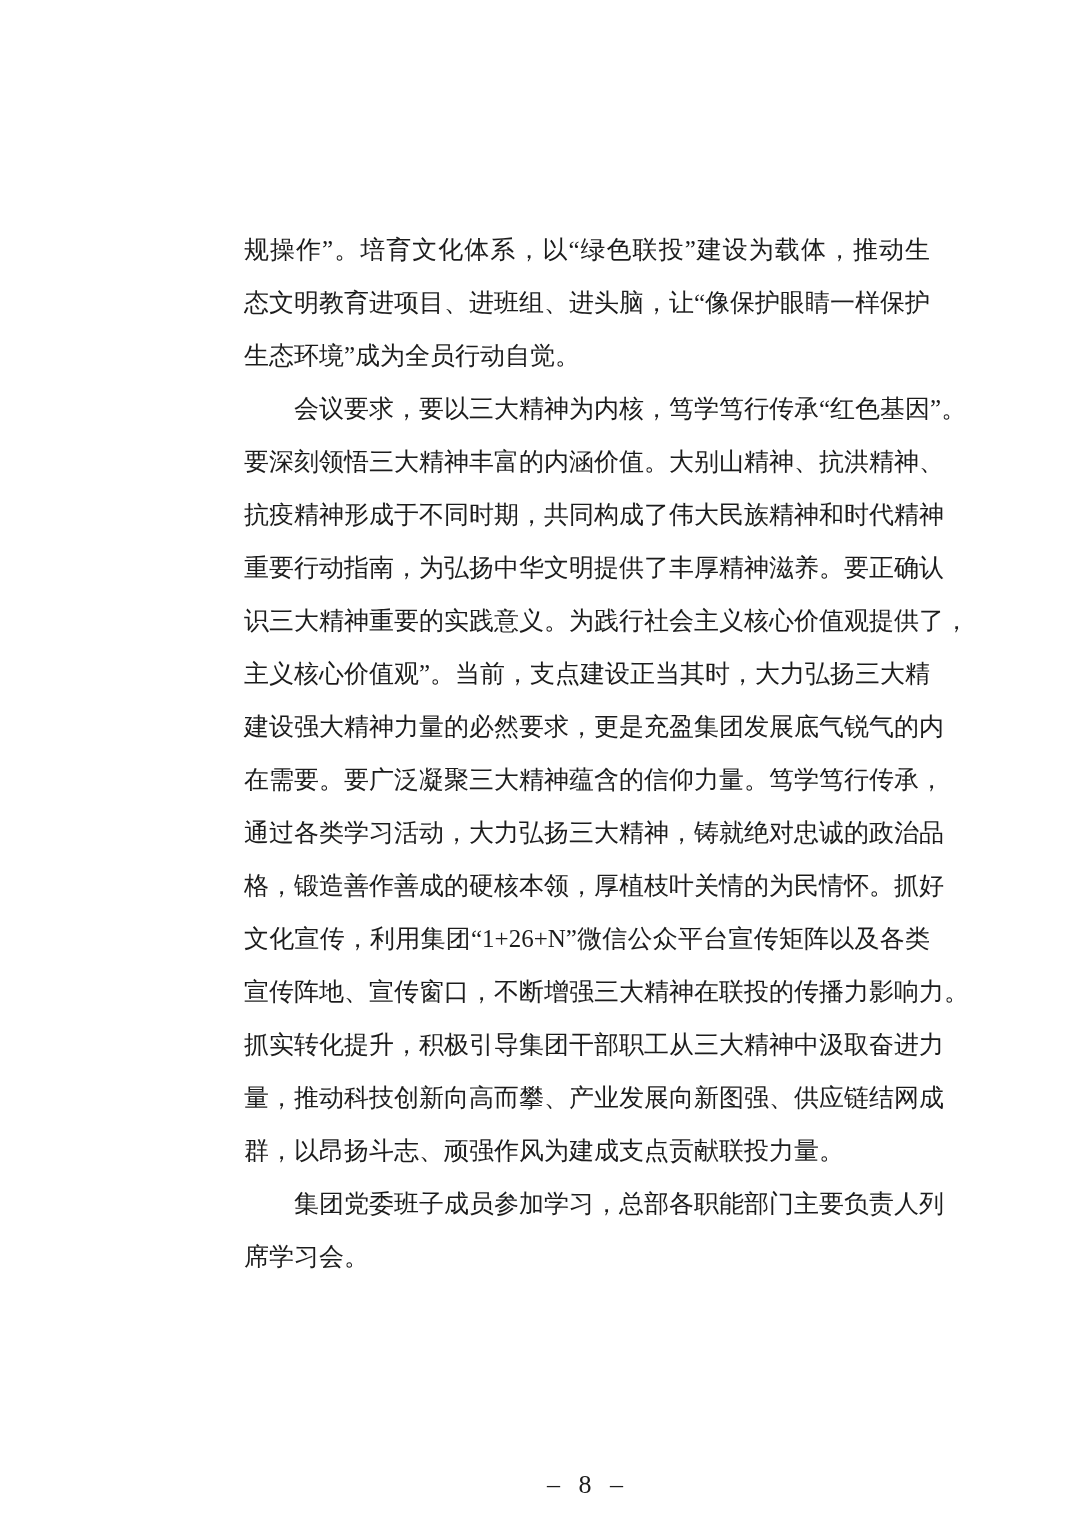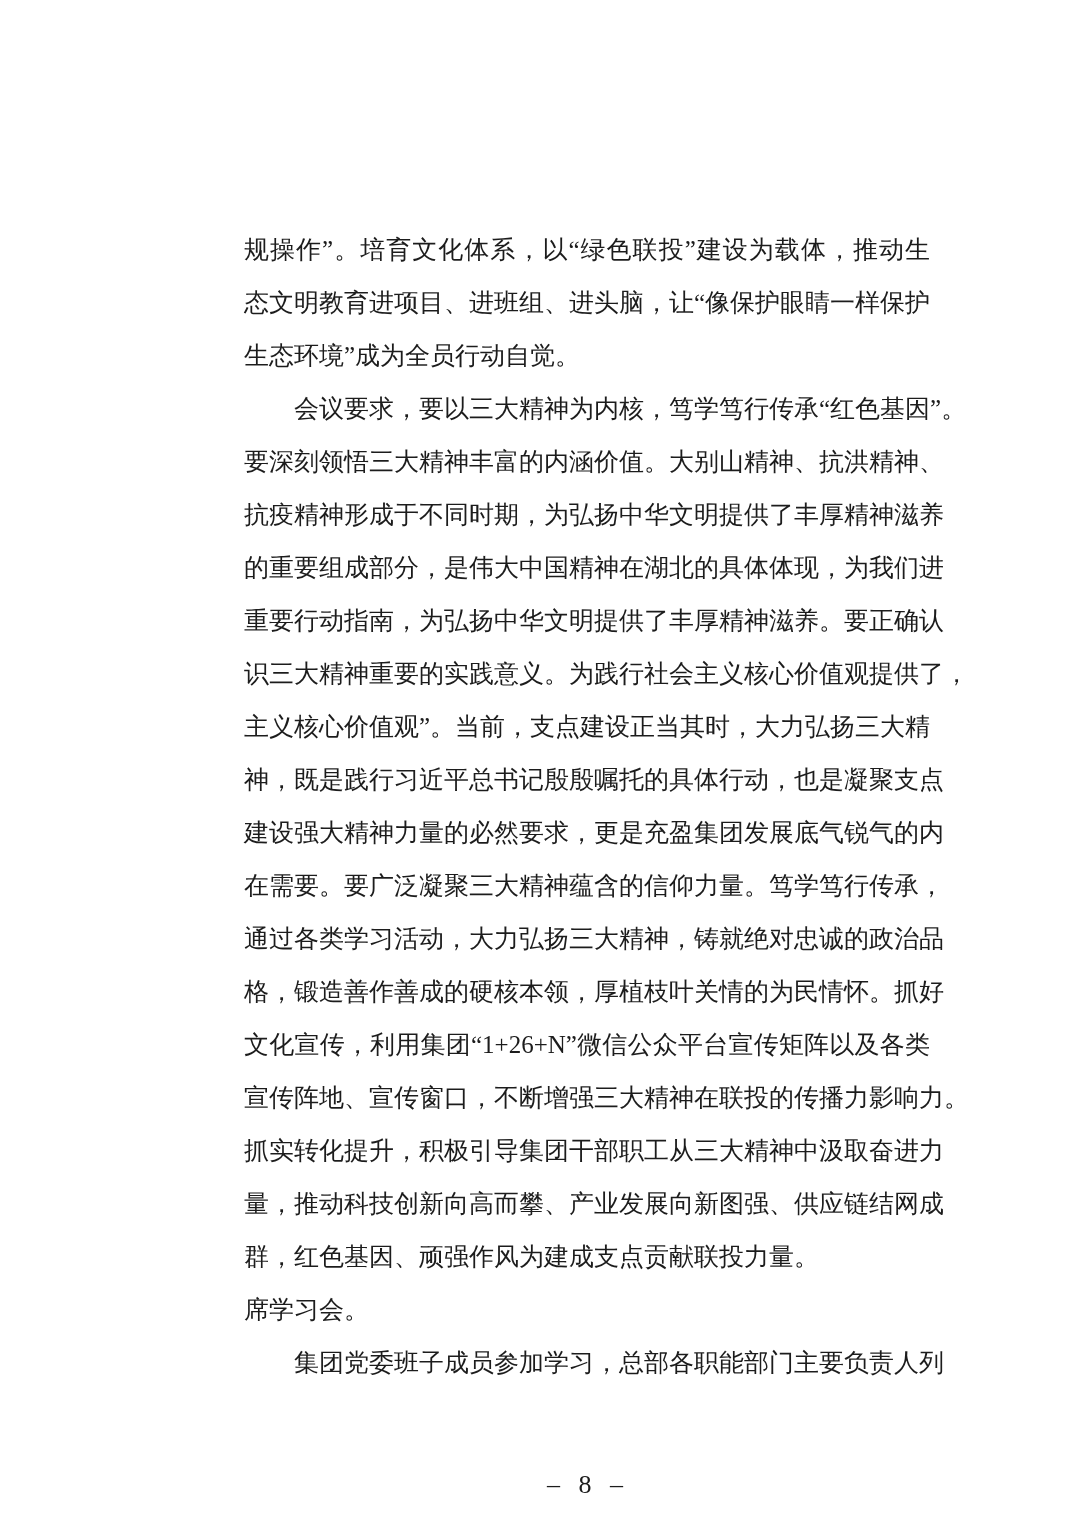--- a/index.html
+++ b/index.html
@@ -54,33 +54,31 @@
 </head>
 <body>
 
 <div class="page">
   <div class="text-block">
     <div class="line">规操作”。培育文化体系，以“绿色联投”建设为载体，推动生</div>
     <div class="line">态文明教育进项目、进班组、进头脑，让“像保护眼睛一样保护</div>
     <div class="line end">生态环境”成为全员行动自觉。</div>
     <div class="line indent">会议要求，要以三大精神为内核，笃学笃行传承“红色基因”。</div>
     <div class="line">要深刻领悟三大精神丰富的内涵价值。大别山精神、抗洪精神、</div>
-    <div class="line">抗疫精神形成于不同时期，为弘扬中华文明提供了丰厚精神滋养</div>
-    <div class="line">的重要组成部分，是伟大中国精神在湖北的具体体现，为我们进</div>
+    <div class="line">抗疫精神形成于不同时期，共同构成了伟大民族精神和时代精神</div>
     <div class="line">重要行动指南，为弘扬中华文明提供了丰厚精神滋养。要正确认</div>
     <div class="line">识三大精神重要的实践意义。为践行社会主义核心价值观提供了，</div>
     <div class="line">主义核心价值观”。当前，支点建设正当其时，大力弘扬三大精</div>
-    <div class="line">神，既是践行习近平总书记殷殷嘱托的具体行动，也是凝聚支点</div>
     <div class="line">建设强大精神力量的必然要求，更是充盈集团发展底气锐气的内</div>
     <div class="line">在需要。要广泛凝聚三大精神蕴含的信仰力量。笃学笃行传承，</div>
     <div class="line">通过各类学习活动，大力弘扬三大精神，铸就绝对忠诚的政治品</div>
     <div class="line">格，锻造善作善成的硬核本领，厚植枝叶关情的为民情怀。抓好</div>
     <div class="line">文化宣传，利用集团“1+26+N”微信公众平台宣传矩阵以及各类</div>
     <div class="line">宣传阵地、宣传窗口，不断增强三大精神在联投的传播力影响力。</div>
     <div class="line">抓实转化提升，积极引导集团干部职工从三大精神中汲取奋进力</div>
     <div class="line">量，推动科技创新向高而攀、产业发展向新图强、供应链结网成</div>
-    <div class="line end">群，红色基因、顽强作风为建成支点贡献联投力量。</div>
+    <div class="line end">群，以昂扬斗志、顽强作风为建成支点贡献联投力量。</div>
+    <div class="line indent">集团党委班子成员参加学习，总部各职能部门主要负责人列</div>
     <div class="line end">席学习会。</div>
-    <div class="line indent">集团党委班子成员参加学习，总部各职能部门主要负责人列</div>
   </div>
 
   <div class="footer">– 8 –</div>
 </div>
 
 </body></html>

